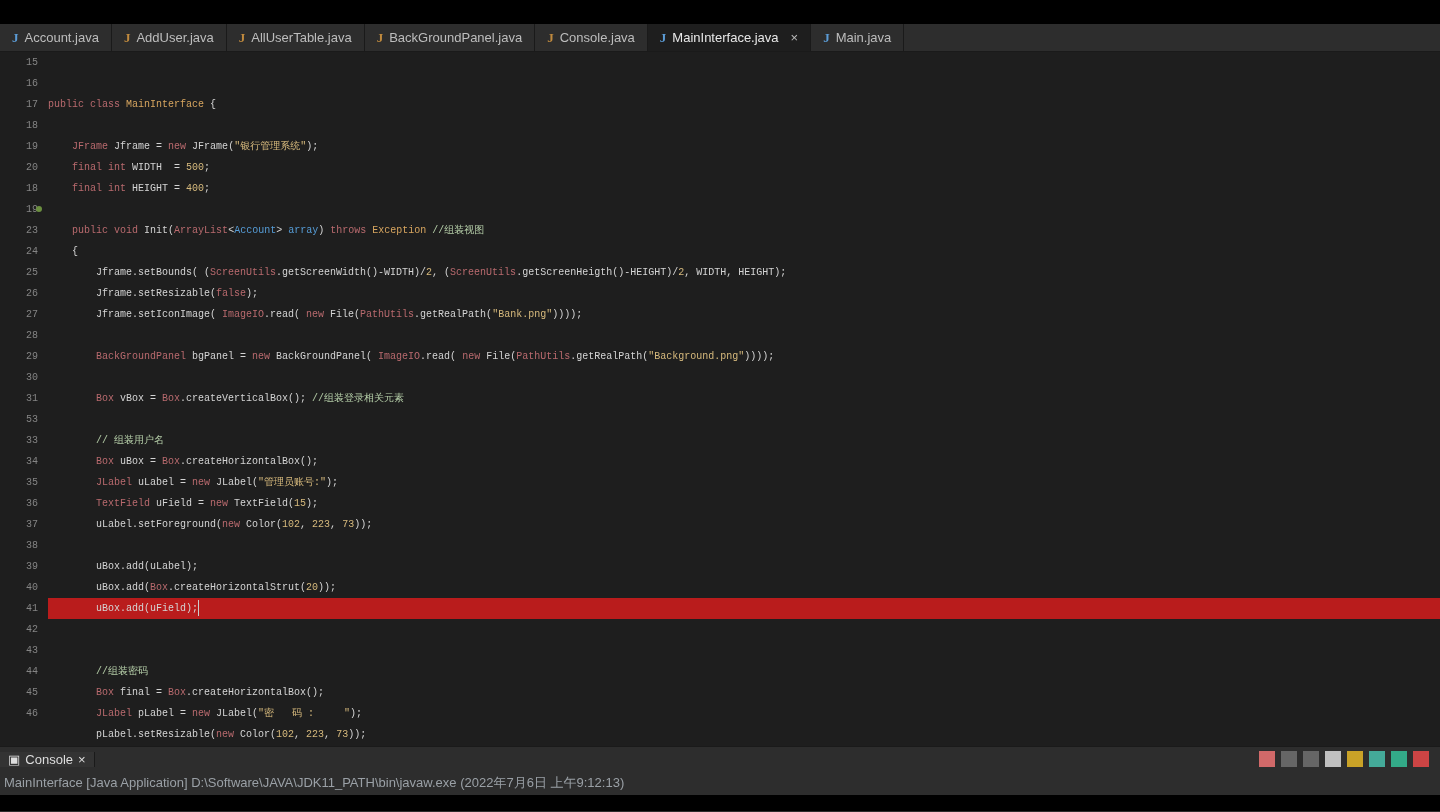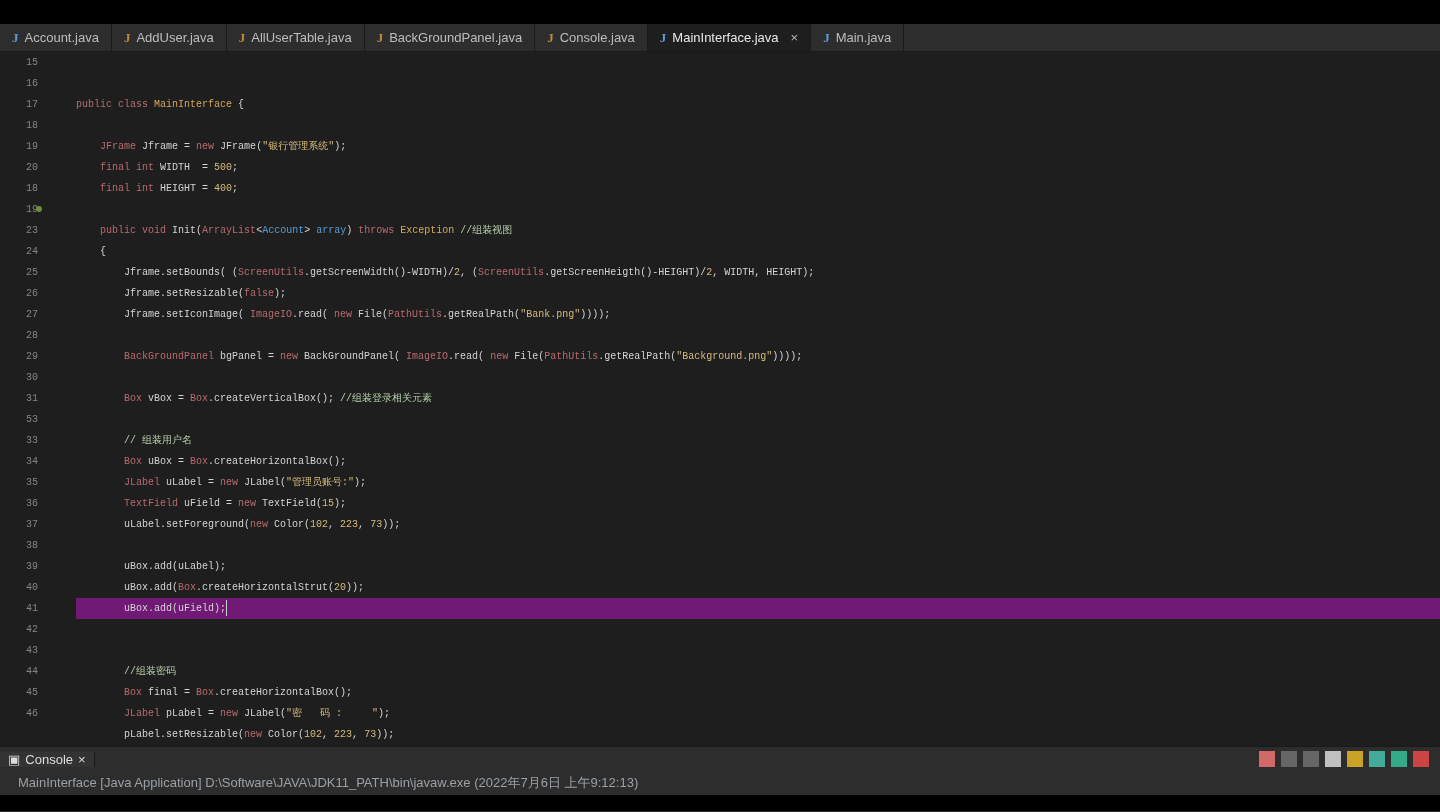--- a/index.html
+++ b/index.html
@@ -50,23 +50,23 @@
     padding-right: 10px;
     color: #858585;
     user-select: none;
     background: #1e1e1e;
   }
   .gutter .ln { height: 21px; position: relative; }
   .gutter .marker::after {
     content: ""; position: absolute; right: -4px; top: 7px;
     width: 6px; height: 6px; background: #6b8f3f; border-radius: 50%;
   }
-  .code { flex: 1; white-space: pre; position: relative; margin-left: 28px; }
+  .code { flex: 1; white-space: pre; position: relative; }
   .code .row { height: 21px; }
-  .code .hl { background: #701a75; display: block; }
+  .code .hl { background: #b91c1c; display: block; }
   .kw { color: #b96a6e; }
   .type { color: #b96a6e; }
   .str { color: #d7ba7d; }
   .num { color: #d7ba7d; }
   .cmt { color: #b5cea8; }
   .blue { color: #569cd6; }
   .orange { color: #d7a55f; }
   .cursor {
     display: inline-block; width: 1px; height: 16px;
     background: #cccccc; vertical-align: middle;
@@ -88,21 +88,21 @@
   .console-tab .lbl {
     display: flex; align-items: center; gap: 5px;
     padding: 0 8px; color: #ddd;
     border-right: 1px solid #1a1a1a;
     background: #333;
   }
   .console-tab .spacer { flex: 1; }
   .console-tab .tbtn { width: 16px; height: 16px; margin: 0 3px; }
   .stop { background: #d16969; }
   .console-line {
-    padding: 3px 18px;
+    padding: 3px 4px;
     color: #9aa0a6;
     font-family: 'Segoe UI', sans-serif;
     font-size: 13px;
   }
   .blackbar { height: 16px; background: #000; }
 </style>
 </head>
 <body>
 
 <div class="topbar"></div>

